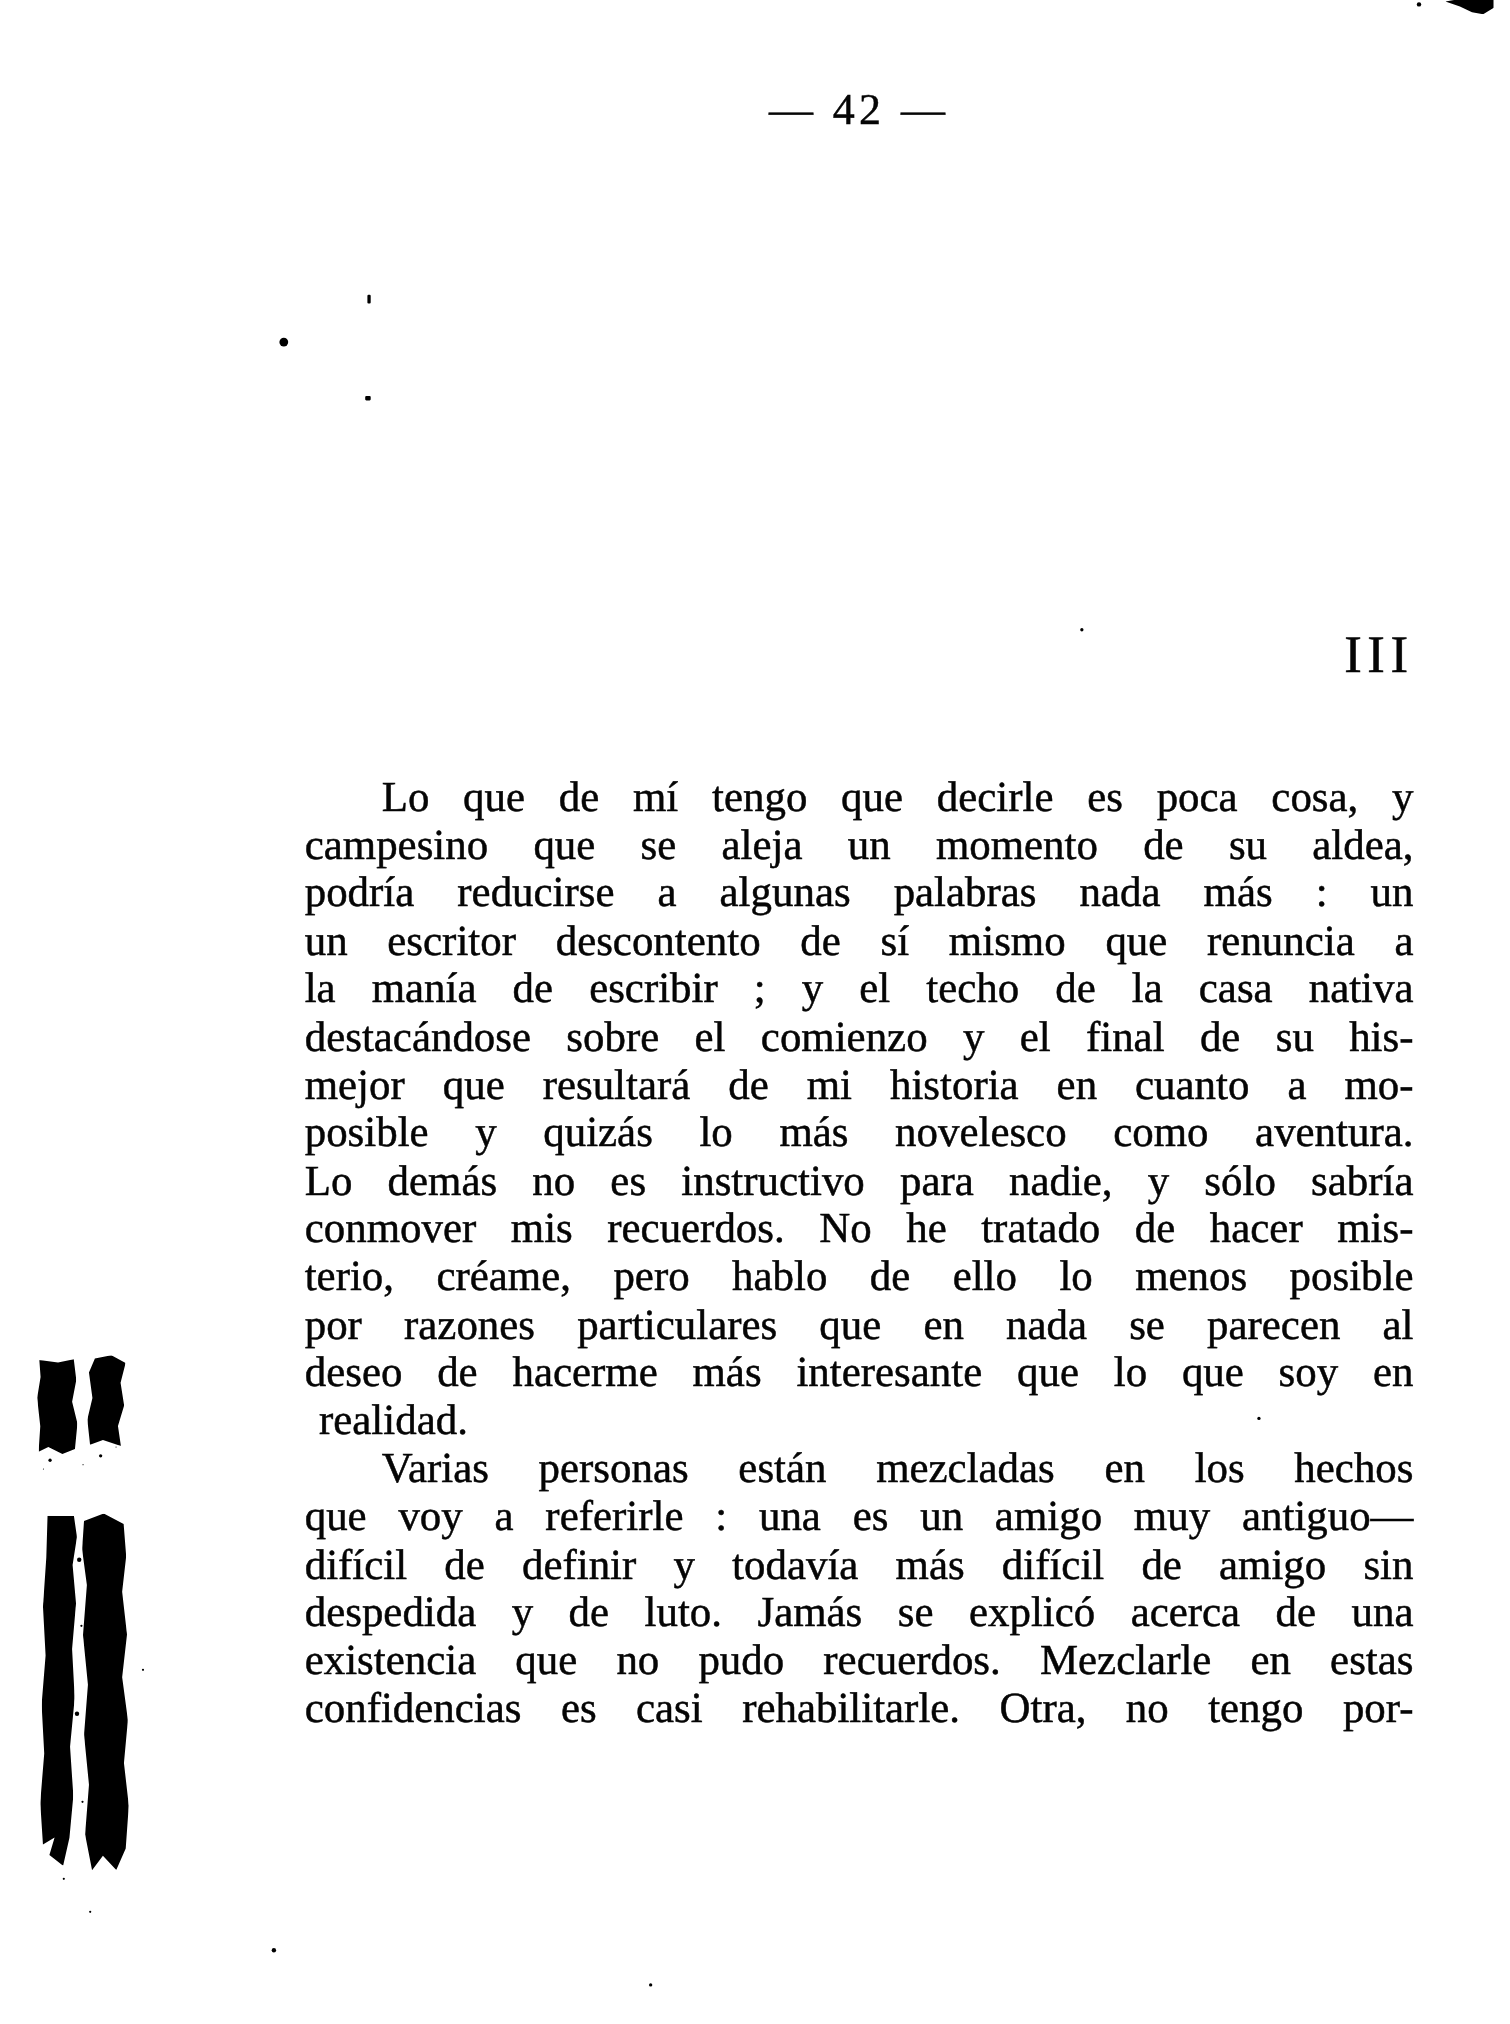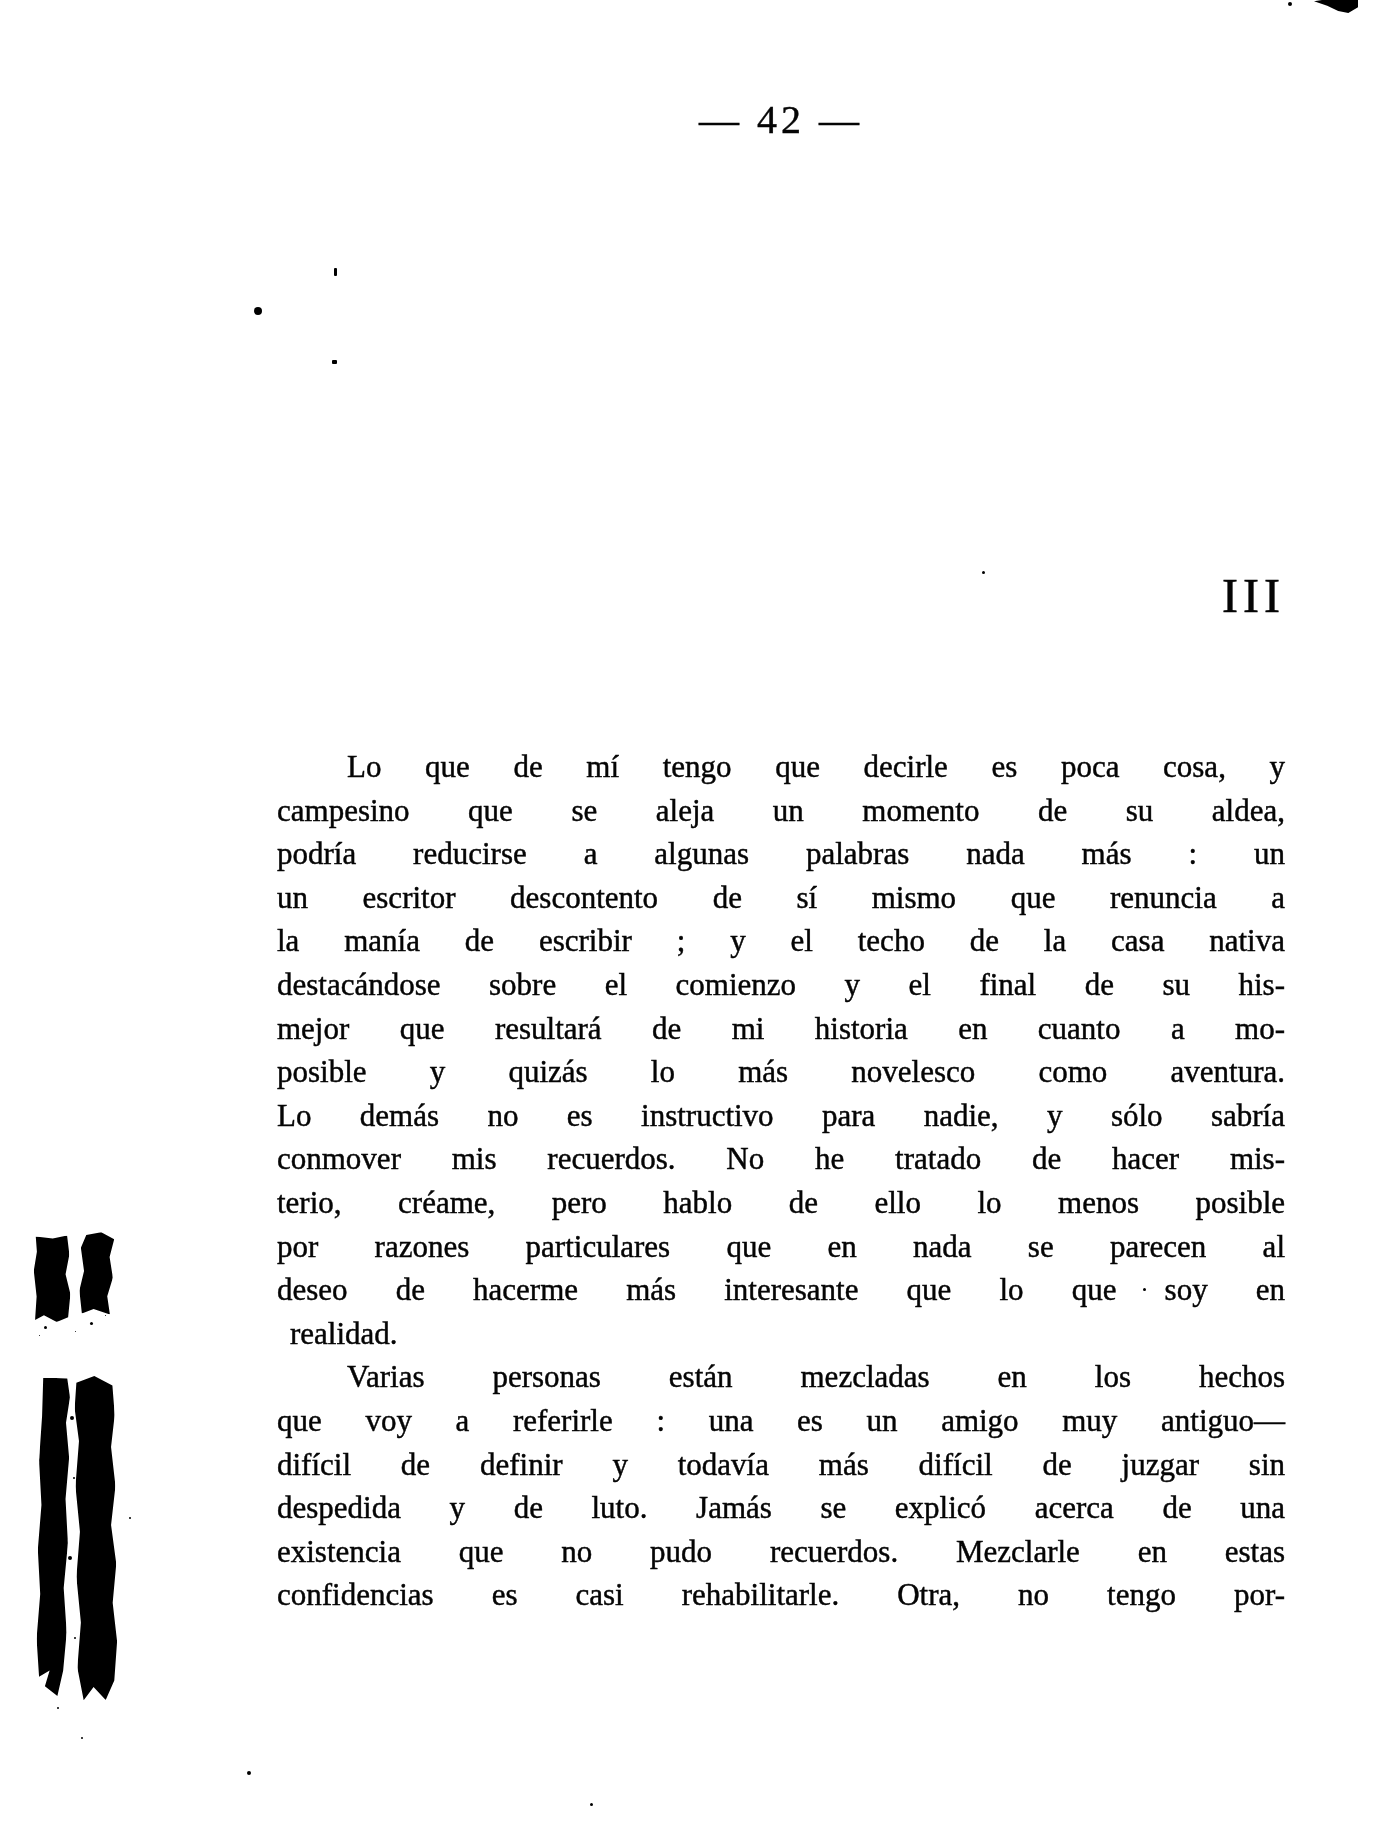--- a/index.html
+++ b/index.html
@@ -16,36 +16,36 @@
     font-family: "Liberation Serif", "DejaVu Serif", serif;
     color: #050505;
   }
   
   .content-col {
     position: absolute;
     left: 277px;
     width: 1008px;
   }
   .page-number {
-    top: 96px;
+    top: 76px;
     text-align: center;
     font-size: 40px;
     letter-spacing: 4px;
     -webkit-text-stroke: 0.4px #050505;
   }
   .chapter-heading {
     top: 568px;
     text-align: right;
     font-size: 48px;
     letter-spacing: 5px;
     -webkit-text-stroke: 0.5px #050505;
   }
   .body-text {
-    top: 745px;
-    font-size: 31px;
+    top: 703px;
+    font-size: 39px;
     line-height: 43.6px;
     -webkit-text-stroke: 0.45px #050505;
   }
   .line {
     text-align: justify;
     text-align-last: justify;
     white-space: normal;
   }
   .line.indent { text-indent: 70px; }
   .line.short  { text-align-last: left; margin-left: 13px; }
@@ -130,21 +130,21 @@
       <div class="line">conmover mis recuerdos. No he tratado de hacer mis-</div>
       <div class="line">terio, créame, pero hablo de ello lo menos posible</div>
       <div class="line">por razones particulares que en nada se parecen al</div>
       <div class="line">deseo de hacerme más interesante que lo que soy en</div>
       <div class="line short">realidad.</div>
     </div>
 
     <div>
       <div class="line indent">Varias personas están mezcladas en los hechos</div>
       <div class="line">que voy a referirle : una es un amigo muy antiguo—</div>
-      <div class="line">difícil de definir y todavía más difícil de juzgar sin</div>
+      <div class="line">difícil de definir y todavía más difícil de amigo sin</div>
       <div class="line">despedida y de luto. Jamás se explicó acerca de una</div>
       <div class="line">existencia que no pudo recuerdos. Mezclarle en estas</div>
       <div class="line">confidencias es casi rehabilitarle. Otra, no tengo por-</div>
     </div>
 
   </div>
 
   <div class="artifact corner-wedge"></div>
   <div class="artifact corner-dot"></div>
 

